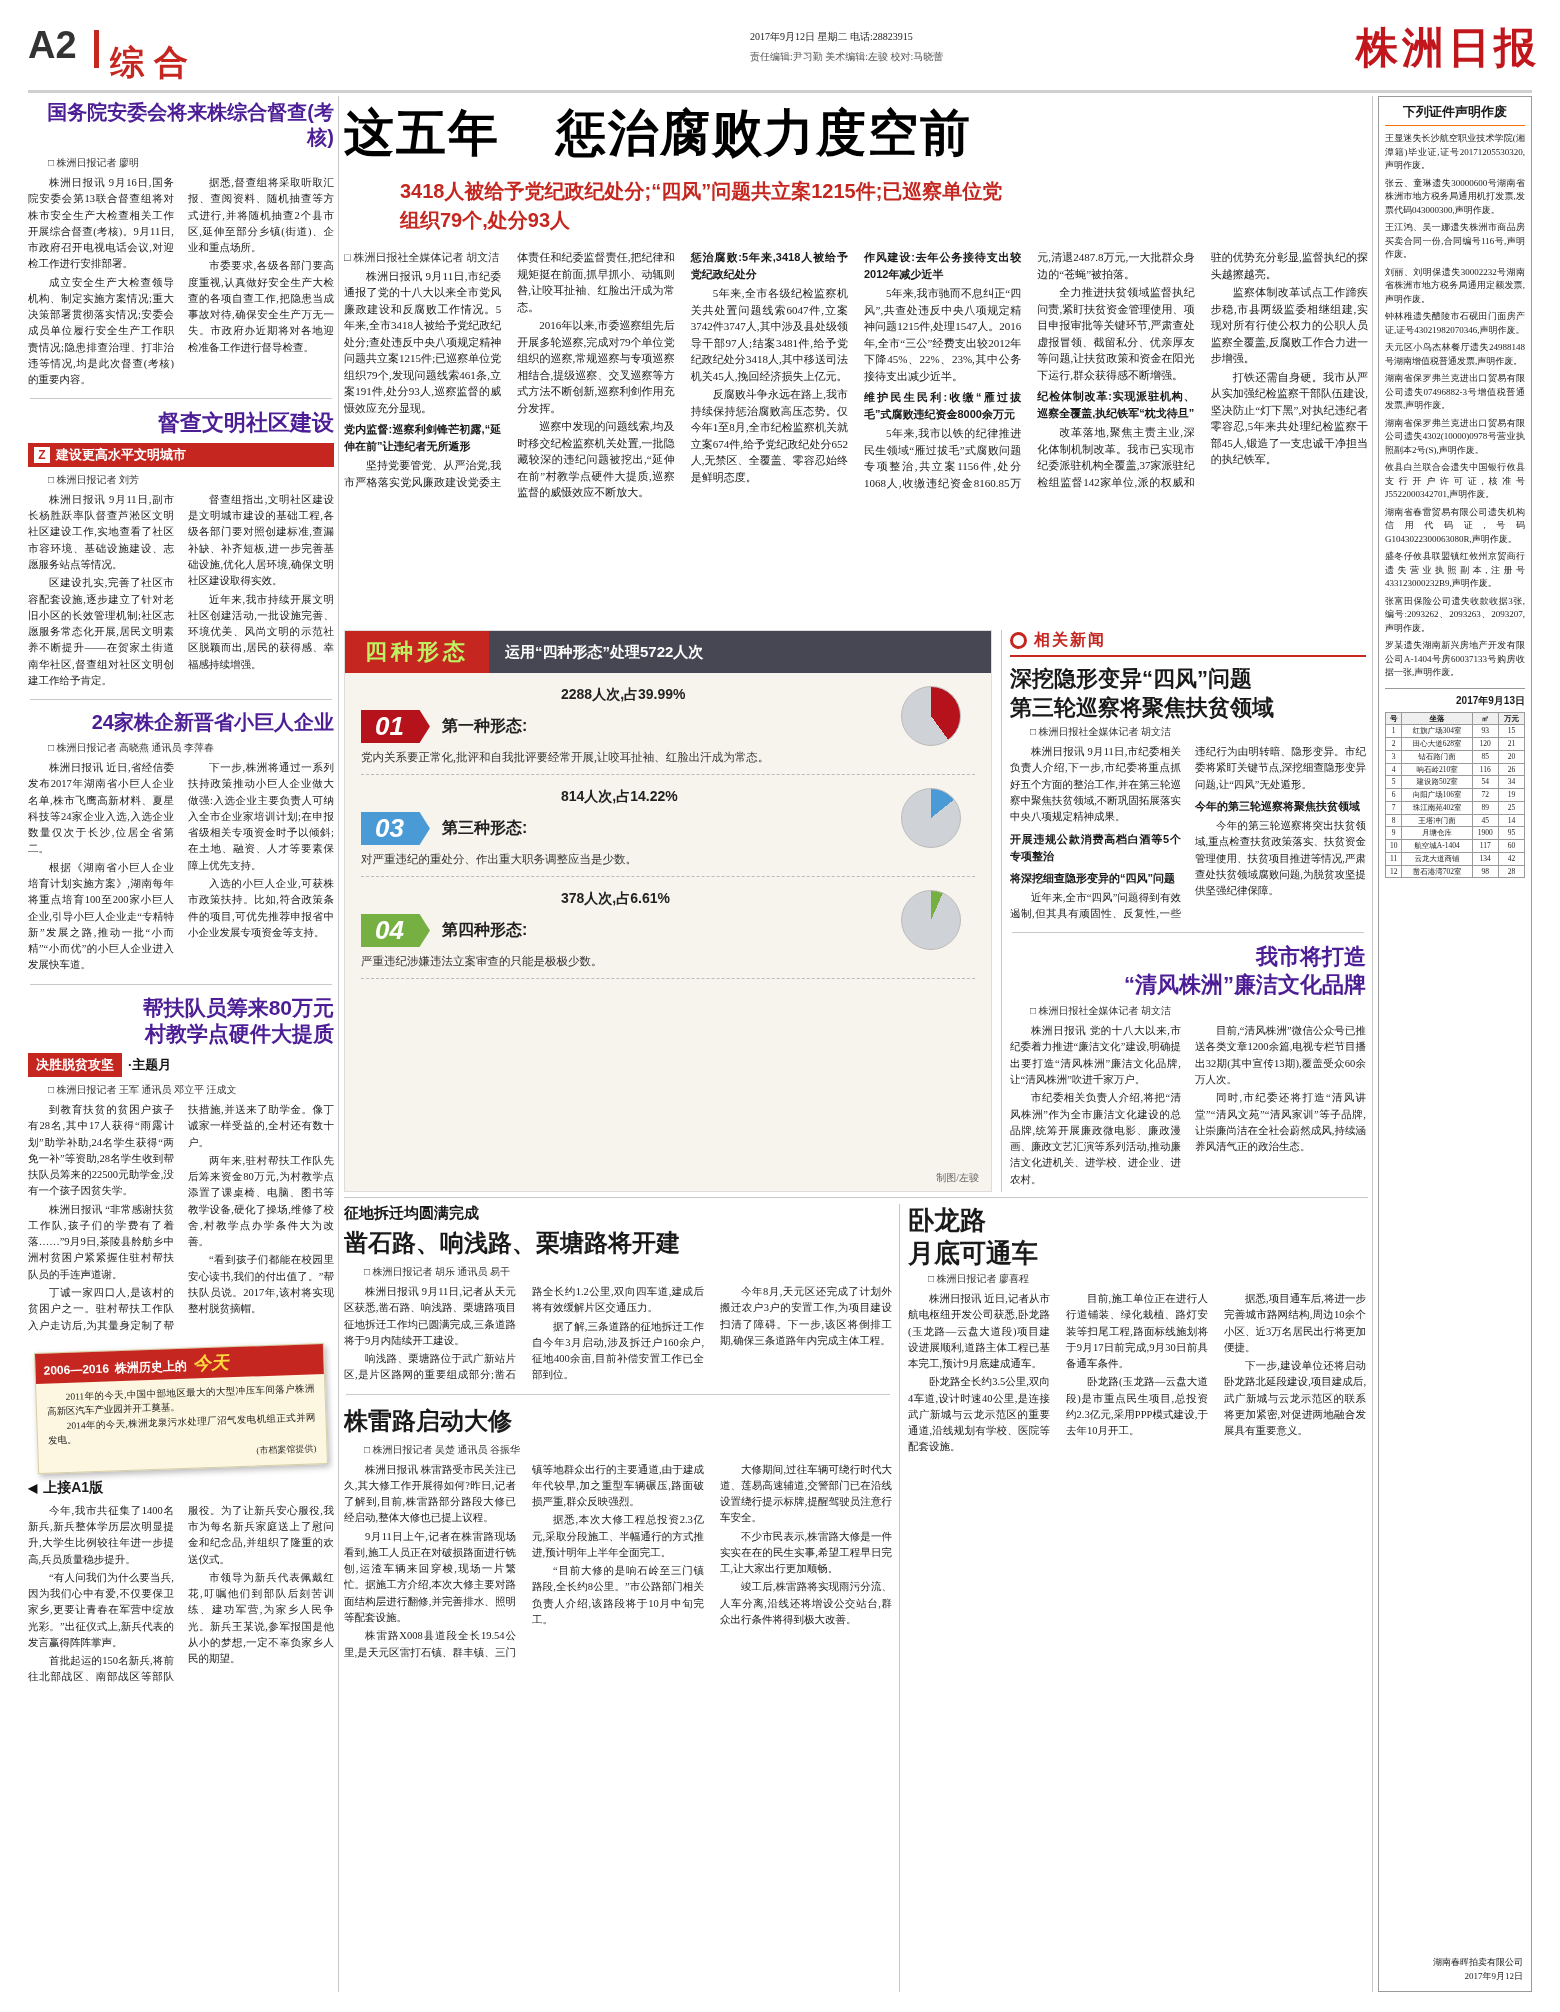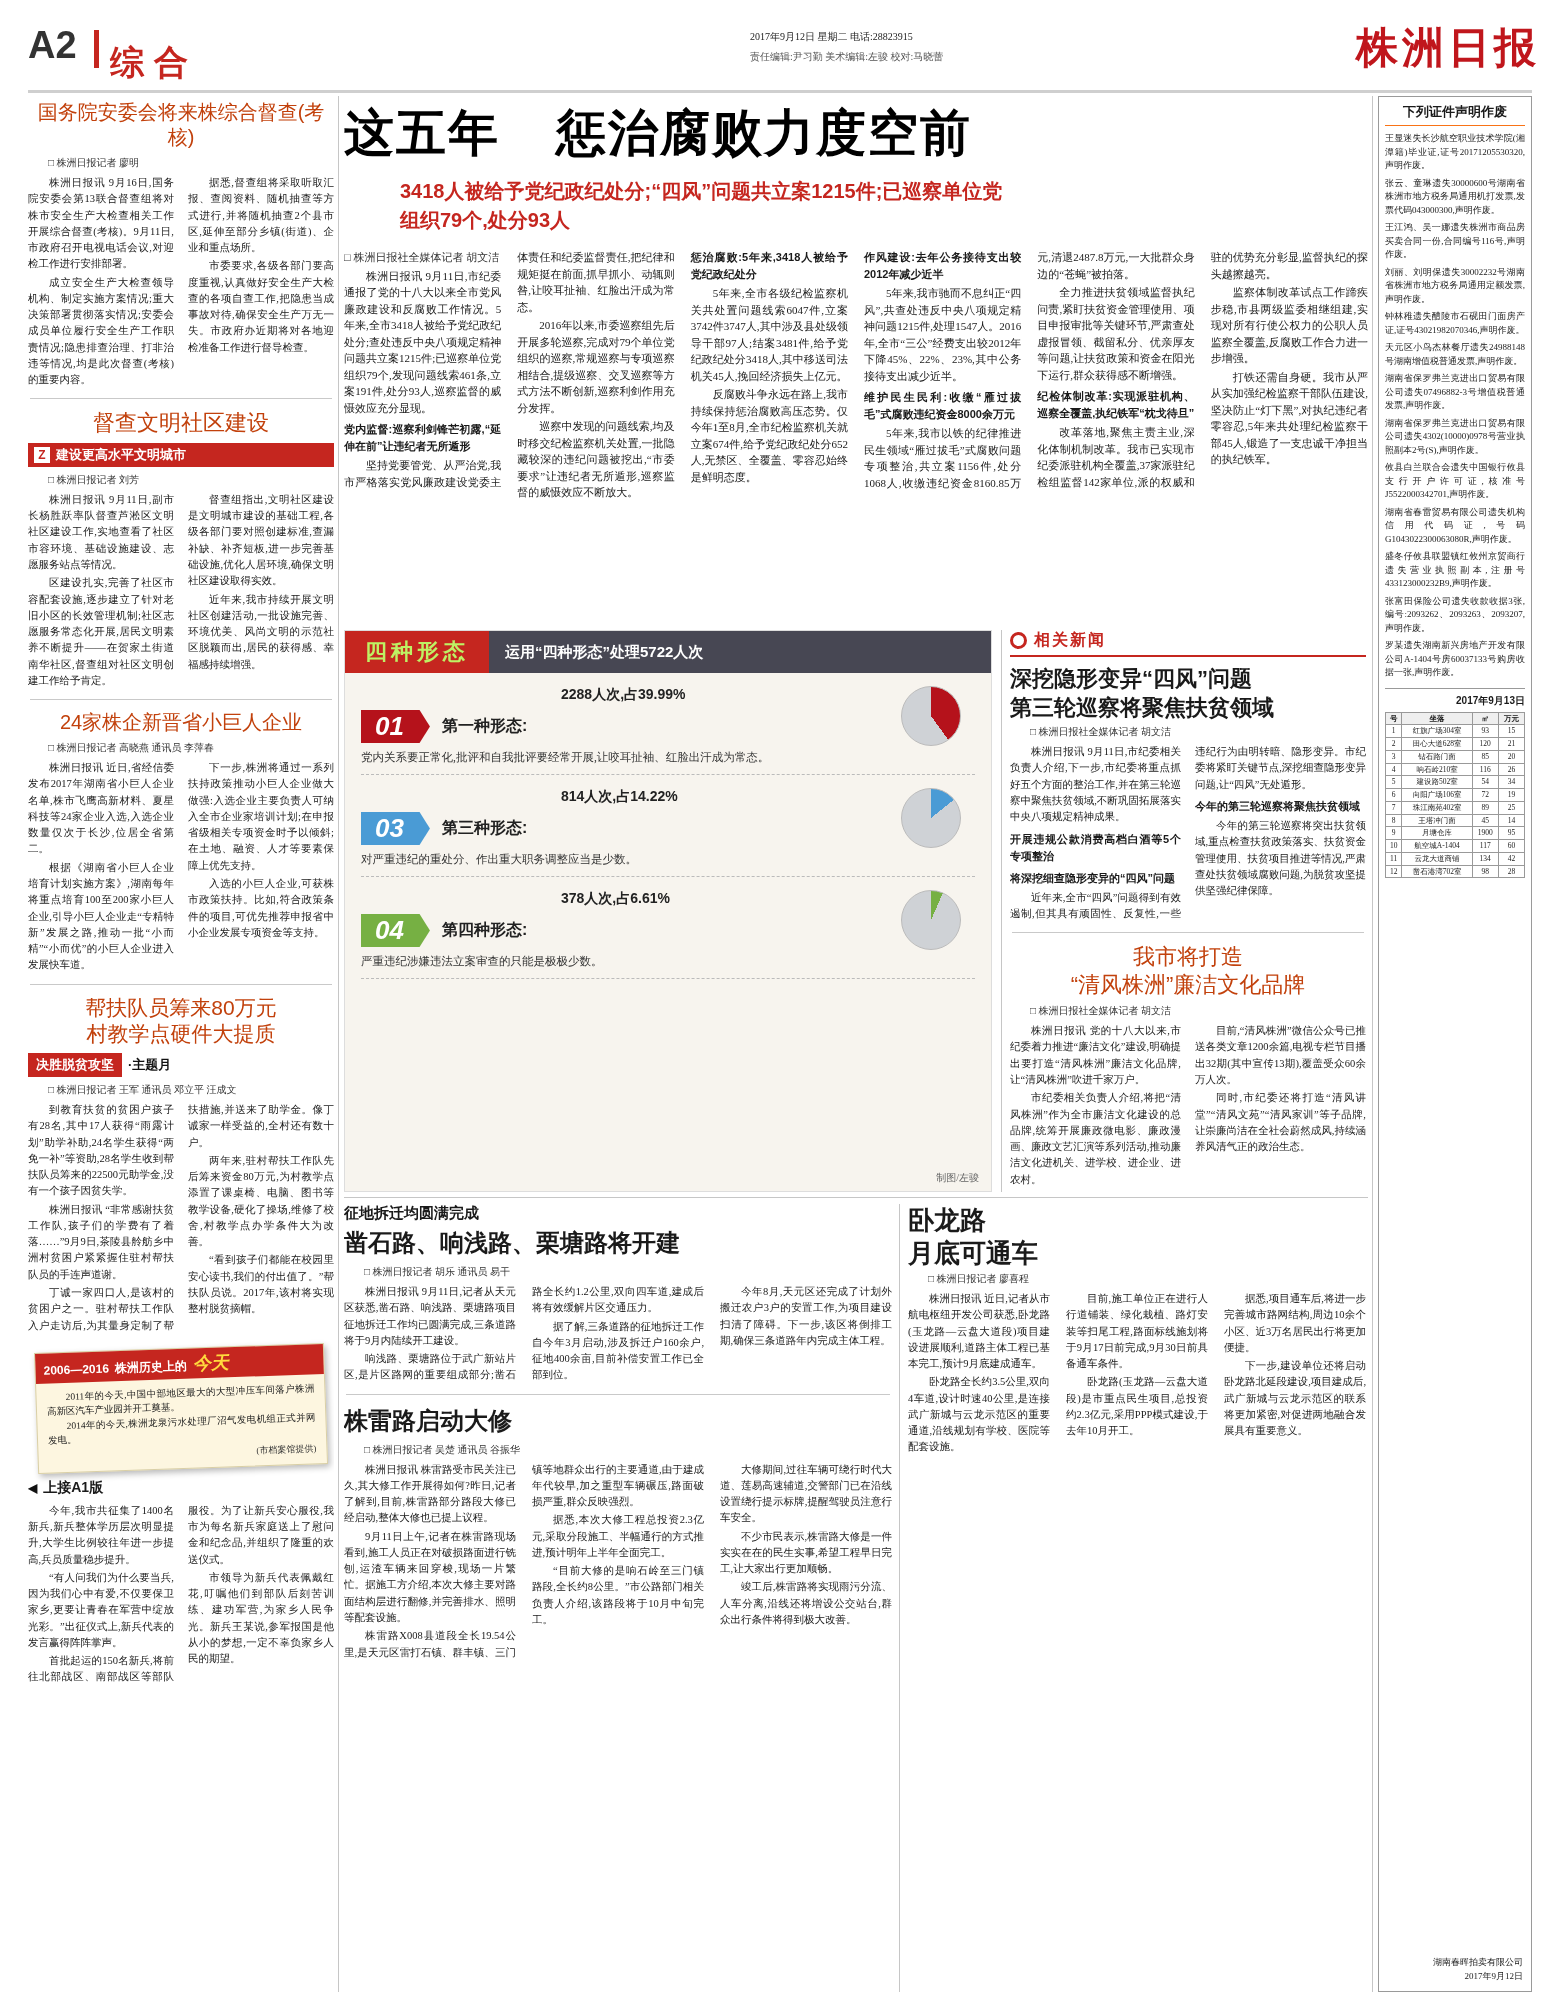--- a/index.html
+++ b/index.html
@@ -9,21 +9,21 @@
   .abs{position:absolute;}
   .rule-v{position:absolute;width:1px;background:#c6c6c6;}
   .rule-h{position:absolute;height:1px;background:#c6c6c6;}
   hr.art{border:none;border-top:1px solid #c9c9c9;margin:10px 2px;}
   p.bp{margin:0 0 2px;text-indent:2em;text-align:justify;font-size:10.5px;line-height:1.55;}
   p.bp.bold{font-weight:bold;text-indent:0;font-family:"Liberation Sans","DejaVu Sans",sans-serif;margin:5px 0 3px;font-size:11px;}
   .byline{font-size:10px;color:#333;text-indent:2em;margin:3px 0 5px;line-height:1.4;}
   .cols-2{column-count:2;column-gap:14px;}
   .cols-3{column-count:3;column-gap:16px;}
   .cols-6{column-count:6;column-gap:16px;}
-  .art-title{font-family:"Liberation Sans","DejaVu Sans",sans-serif;font-weight:normal;text-align:center;color:#c2410c;margin:0 0 6px;line-height:1.25;}
+  .art-title{font-family:"Liberation Sans","DejaVu Sans",sans-serif;font-weight:bold;text-align:right;color:#4c1d95;margin:0 0 6px;line-height:1.25;}
   
   .page-label{font:bold 38px "Liberation Sans","DejaVu Sans",sans-serif;color:#333;}
   .section-accent{width:5px;height:38px;background:#c5261f;}
   .section-name{font:bold 34px "Liberation Sans","DejaVu Sans",sans-serif;color:#c5261f;letter-spacing:10px;}
   .date-line{font-size:10px;color:#222;}
   .staff-line{font-size:10px;color:#555;}
   .masthead{font:bold 42px "DejaVu Serif","Liberation Serif",serif;color:#c0161c;letter-spacing:4px;}
   .header-rule{position:absolute;left:28px;top:90px;width:1504px;height:3px;background:#cfcfcf;}
   
   #left-col{position:absolute;left:28px;top:100px;width:306px;height:1896px;overflow:hidden;}
@@ -201,21 +201,21 @@
     <div class="main-subhead">
       <div>3418人被给予党纪政纪处分;“四风”问题共立案1215件;已巡察单位党</div>
       <div>组织79个,处分93人</div>
     </div>
     <div id="main-body" class="cols-6">
       <p class="bp" style="text-indent:0;color:#333;">□ 株洲日报社全媒体记者 胡文洁</p>
       <p class="bp">株洲日报讯 9月11日,市纪委通报了党的十八大以来全市党风廉政建设和反腐败工作情况。5年来,全市3418人被给予党纪政纪处分;查处违反中央八项规定精神问题共立案1215件;已巡察单位党组织79个,发现问题线索461条,立案191件,处分93人,巡察监督的威慑效应充分显现。</p>
       <p class="bp bold">党内监督:巡察利剑锋芒初露,“延伸在前”让违纪者无所遁形</p>
       <p class="bp">坚持党要管党、从严治党,我市严格落实党风廉政建设党委主体责任和纪委监督责任,把纪律和规矩挺在前面,抓早抓小、动辄则咎,让咬耳扯袖、红脸出汗成为常态。</p>
       <p class="bp">2016年以来,市委巡察组先后开展多轮巡察,完成对79个单位党组织的巡察,常规巡察与专项巡察相结合,提级巡察、交叉巡察等方式方法不断创新,巡察利剑作用充分发挥。</p>
-      <p class="bp">巡察中发现的问题线索,均及时移交纪检监察机关处置,一批隐藏较深的违纪问题被挖出,“市委要求”让违纪者无所遁形,巡察监督的威慑效应不断放大。</p>
+      <p class="bp">巡察中发现的问题线索,均及时移交纪检监察机关处置,一批隐藏较深的违纪问题被挖出,“延伸在前”村教学点硬件大提质,巡察监督的威慑效应不断放大。</p>
       <p class="bp bold">惩治腐败:5年来,3418人被给予党纪政纪处分</p>
       <p class="bp">5年来,全市各级纪检监察机关共处置问题线索6047件,立案3742件3747人,其中涉及县处级领导干部97人;结案3481件,给予党纪政纪处分3418人,其中移送司法机关45人,挽回经济损失上亿元。</p>
       <p class="bp">反腐败斗争永远在路上,我市持续保持惩治腐败高压态势。仅今年1至8月,全市纪检监察机关就立案674件,给予党纪政纪处分652人,无禁区、全覆盖、零容忍始终是鲜明态度。</p>
       <p class="bp bold">作风建设:去年公务接待支出较2012年减少近半</p>
       <p class="bp">5年来,我市驰而不息纠正“四风”,共查处违反中央八项规定精神问题1215件,处理1547人。2016年,全市“三公”经费支出较2012年下降45%、22%、23%,其中公务接待支出减少近半。</p>
       <p class="bp bold">维护民生民利:收缴“雁过拔毛”式腐败违纪资金8000余万元</p>
       <p class="bp">5年来,我市以铁的纪律推进民生领域“雁过拔毛”式腐败问题专项整治,共立案1156件,处分1068人,收缴违纪资金8160.85万元,清退2487.8万元,一大批群众身边的“苍蝇”被拍落。</p>
       <p class="bp">全力推进扶贫领域监督执纪问责,紧盯扶贫资金管理使用、项目申报审批等关键环节,严肃查处虚报冒领、截留私分、优亲厚友等问题,让扶贫政策和资金在阳光下运行,群众获得感不断增强。</p>
       <p class="bp bold">纪检体制改革:实现派驻机构、巡察全覆盖,执纪铁军“枕戈待旦”</p>
       <p class="bp">改革落地,聚焦主责主业,深化体制机制改革。我市已实现市纪委派驻机构全覆盖,37家派驻纪检组监督142家单位,派的权威和驻的优势充分彰显,监督执纪的探头越擦越亮。</p>

